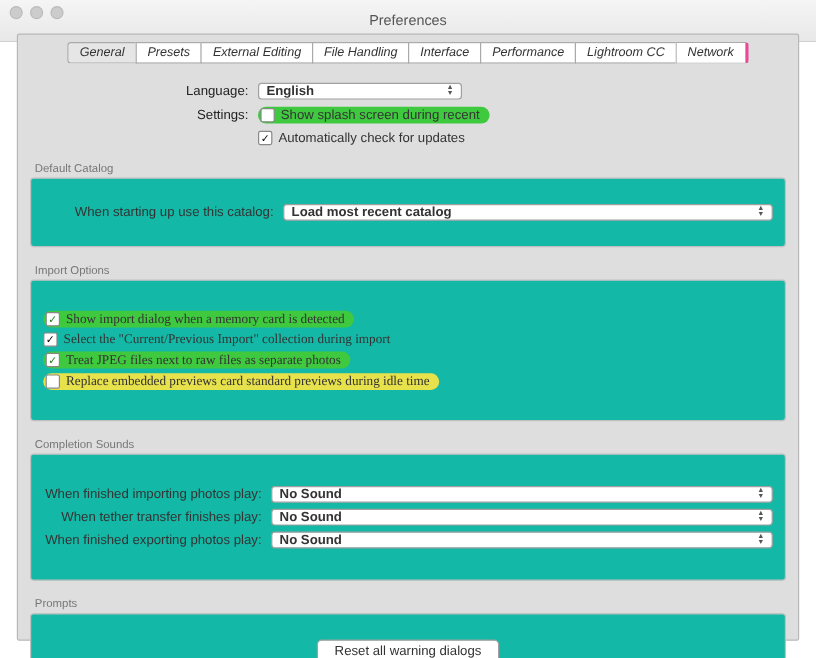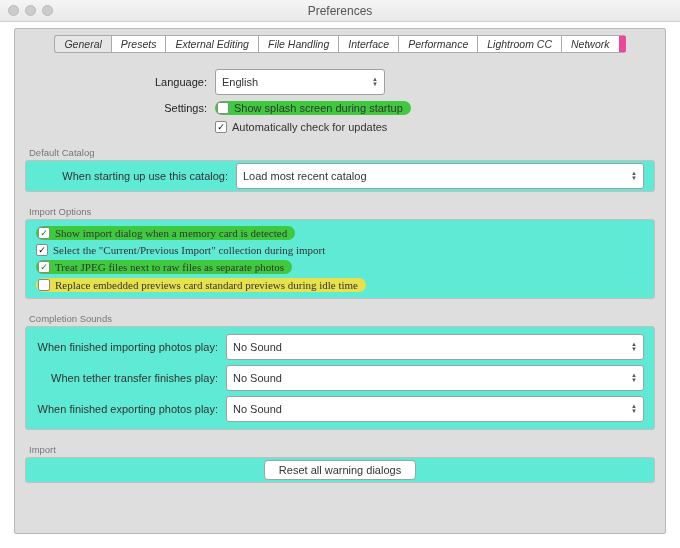--- a/index.html
+++ b/index.html
@@ -7,21 +7,21 @@
   body {
     width: 680px;
     height: 548px;
     background: #fff;
     font-family: -apple-system, "Helvetica Neue", Arial, sans-serif;
     font-size: 11px;
     color: #333;
     overflow: hidden;
   }
   .titlebar {
-    height: 22px;
+    height: 35px;
     background: linear-gradient(#f5f5f5, #e8e8e8);
     border-bottom: 1px solid #d0d0d0;
     position: relative;
     display: flex;
     align-items: center;
     justify-content: center;
   }
   .traffic {
     position: absolute;
     left: 8px;
@@ -55,45 +55,46 @@
   }
   .tab {
     background: #fff;
     border: 1px solid #aaa;
     border-right: none;
     padding: 2px 9px;
     font-size: 10.5px;
     color: #333;
     cursor: default;
   }
-  .tab:last-child { border-right: 7px solid #ec4899; border-radius: 0 3px 3px 0; }
+  .tab:last-child { border-right: 3px solid #ec4899; border-radius: 0 3px 3px 0; }
   .tab:first-child { border-radius: 3px 0 0 3px; }
   .tab.active { background: #e6e6e6; }
   .content { padding: 10px 10px 0 10px; }
   .row {
     display: flex;
     align-items: center;
     margin: 6px 0;
   }
   .label-right {
     width: 190px;
     text-align: right;
     padding-right: 8px;
     color: #222;
   }
   .select {
     background: #fff;
     border: 1px solid #a0a0a0;
     border-radius: 3px;
-    height: 26px;
+    height: 14px;
     display: flex;
     align-items: center;
     justify-content: space-between;
     padding: 0 6px;
     font-size: 11px;
+    font-weight: bold;
   }
   .select .arrows {
     display: flex;
     flex-direction: column;
     font-size: 6px;
     line-height: 5px;
     color: #555;
   }
   .hl-green {
     background: #3fc93f;
@@ -125,22 +126,22 @@
   .chk.checked::after { content: "✓"; }
   .hl-green .chk.checked::after { color: #1a7a1a; }
   .group-label {
     font-size: 9.5px;
     color: #777;
     margin: 14px 0 2px 4px;
   }
   .group-box {
     border: 1px solid #c0c0c0;
     border-radius: 3px;
-    background: #5eead4;
-    padding: 2px 10px;
+    background: #14b8a6;
+    padding: 21px 10px;
   }
   .catalog-row {
     display: flex;
     align-items: center;
   }
   .catalog-row .lbl {
     text-align: right;
     padding-right: 8px;
     white-space: nowrap;
   }
@@ -206,21 +207,21 @@
             <span>▲</span>
             <span>▼</span>
           </span>
       </div>
     </div>
 
     <div class="row">
       <div class="label-right">Settings:</div>
       <span class="hl-green">
         <span class="chk"></span>
-        <span>Show splash screen during startup</span>
+        <span>Show splash screen during recent</span>
       </span>
     </div>
 
     <div class="row">
       <div class="label-right"></div>
       <span class="chk checked"></span>
       <span>Automatically check for updates</span>
     </div>
 
     <div class="group-label">Default Catalog</div>
@@ -290,21 +291,21 @@
         <div class="select wide-select">
           <span>No Sound</span>
           <span class="arrows">
               <span>▲</span>
               <span>▼</span>
             </span>
         </div>
       </div>
     </div>
 
-    <div class="group-label">Import</div>
+    <div class="group-label">Prompts</div>
     <div class="group-box">
       <div class="center">
         <div class="button">Reset all warning dialogs</div>
       </div>
     </div>
 
   </div>
 </div>
 
 </body></html>

